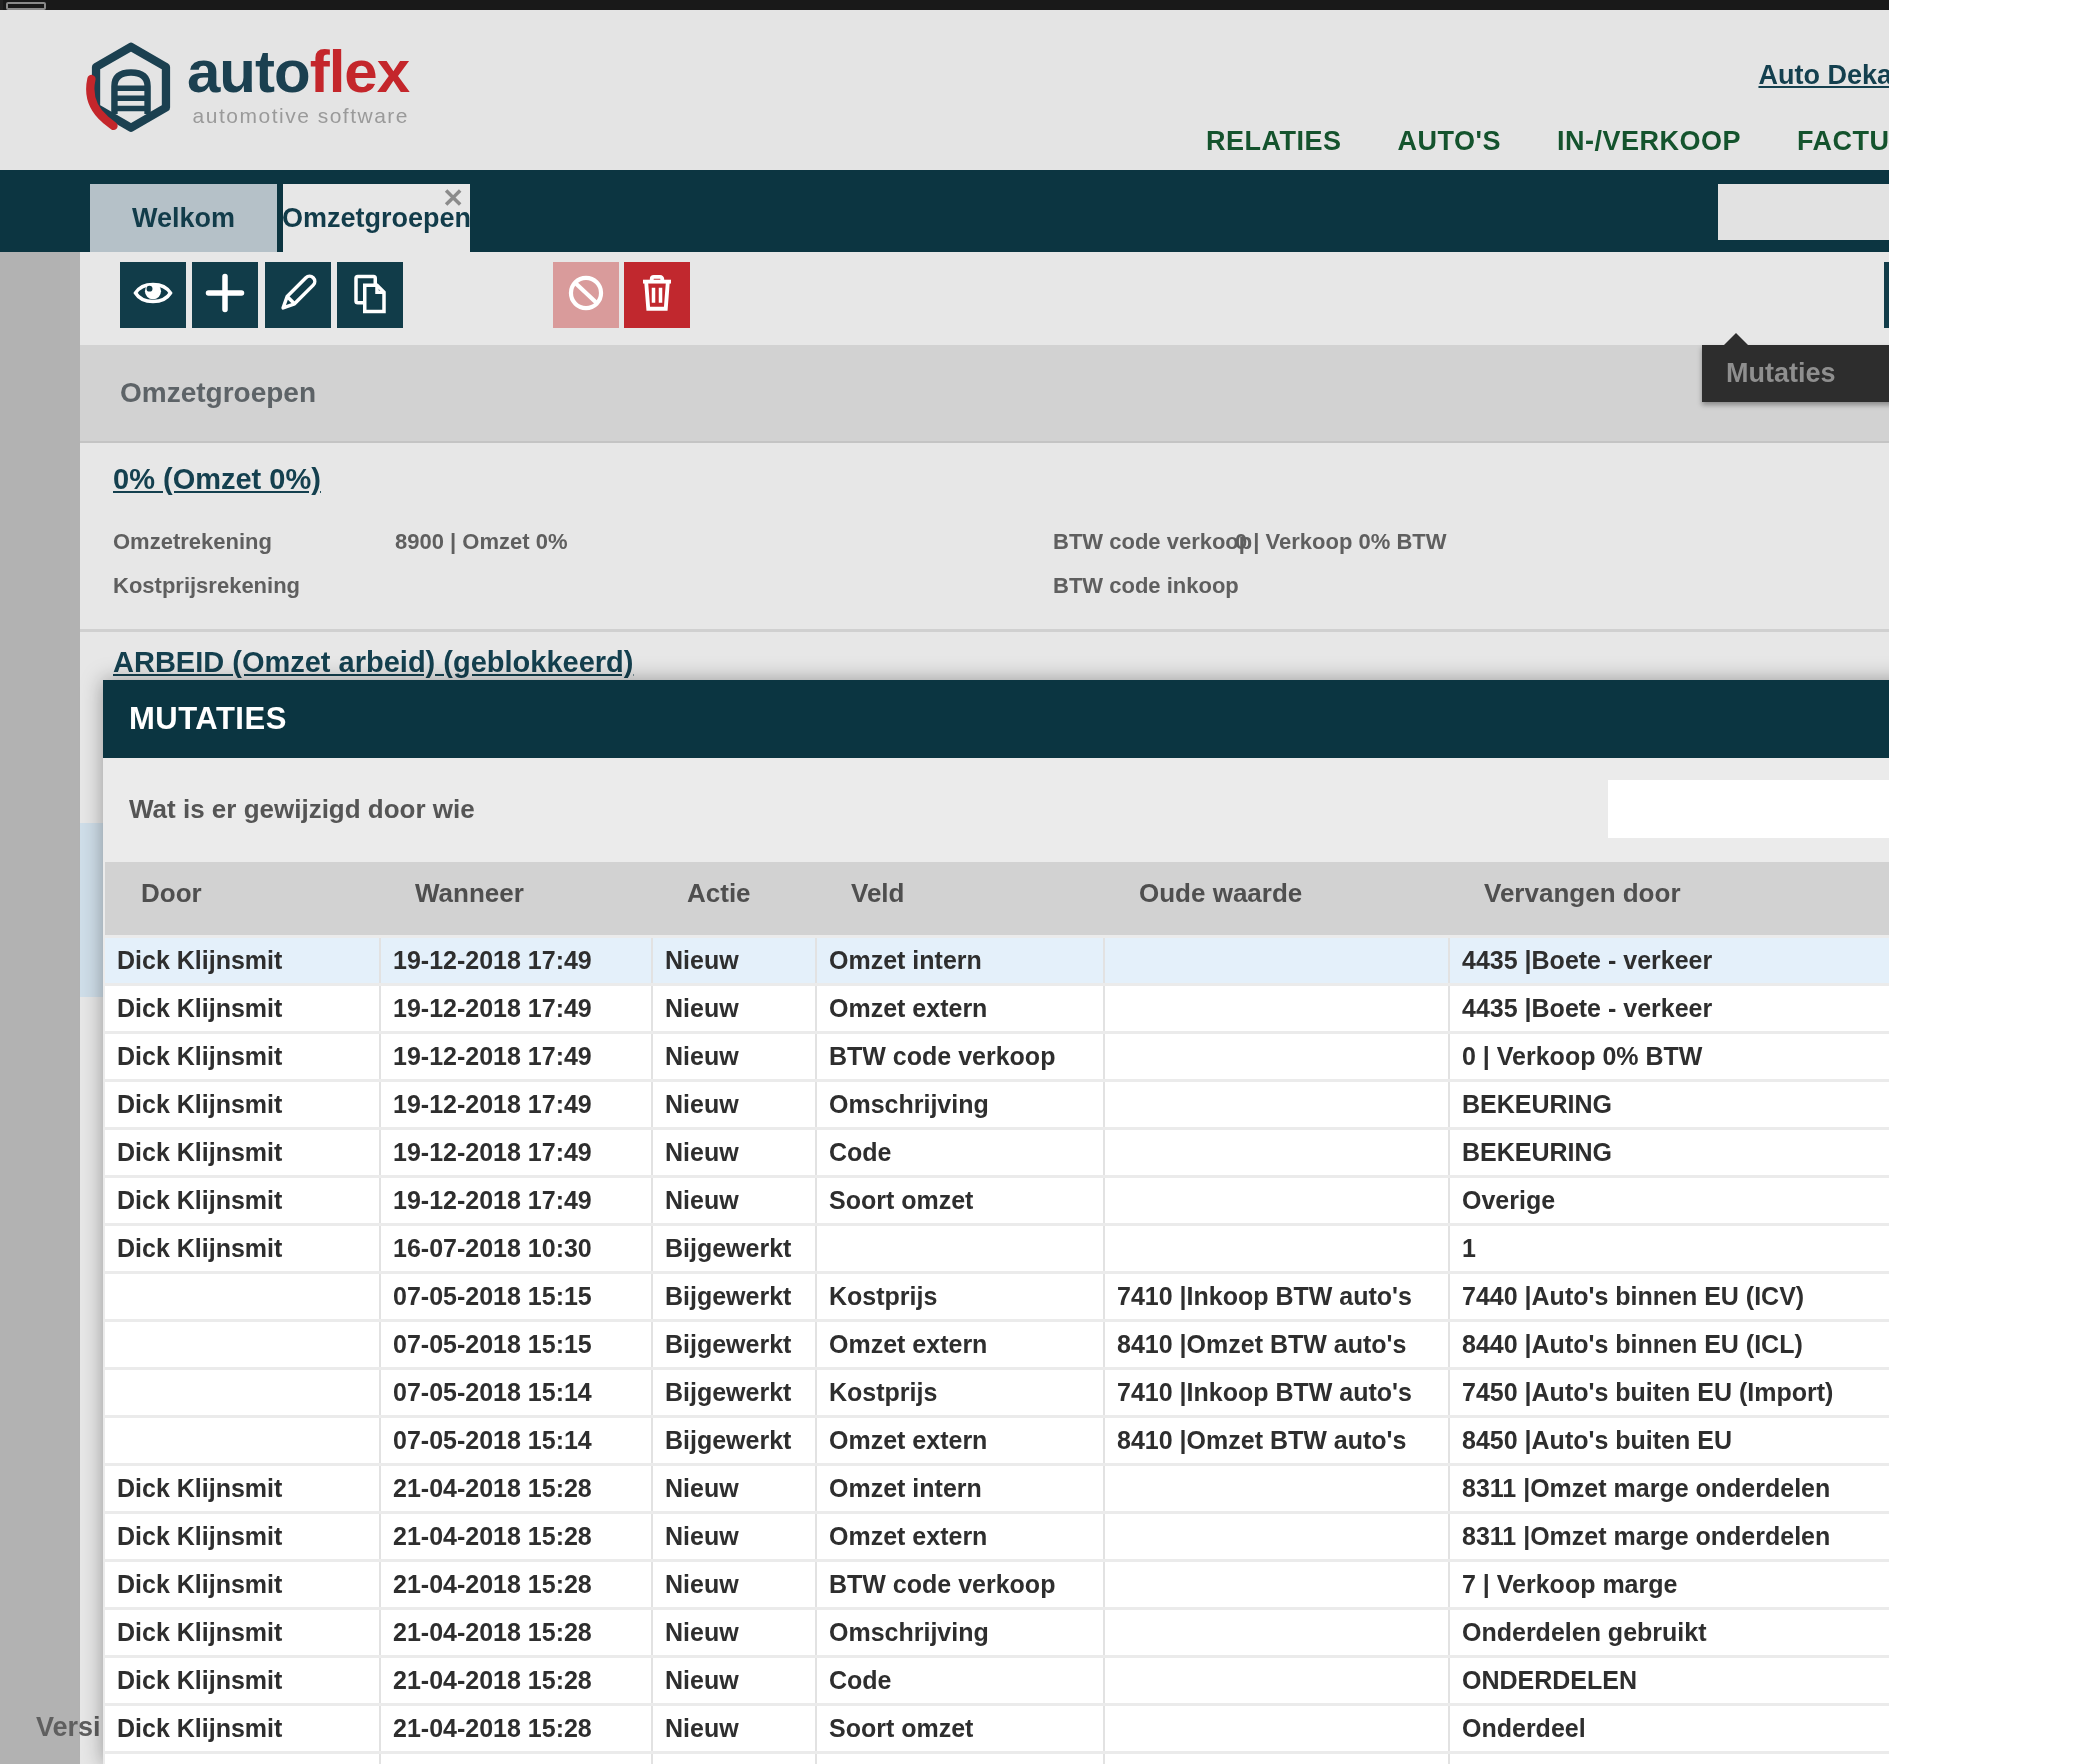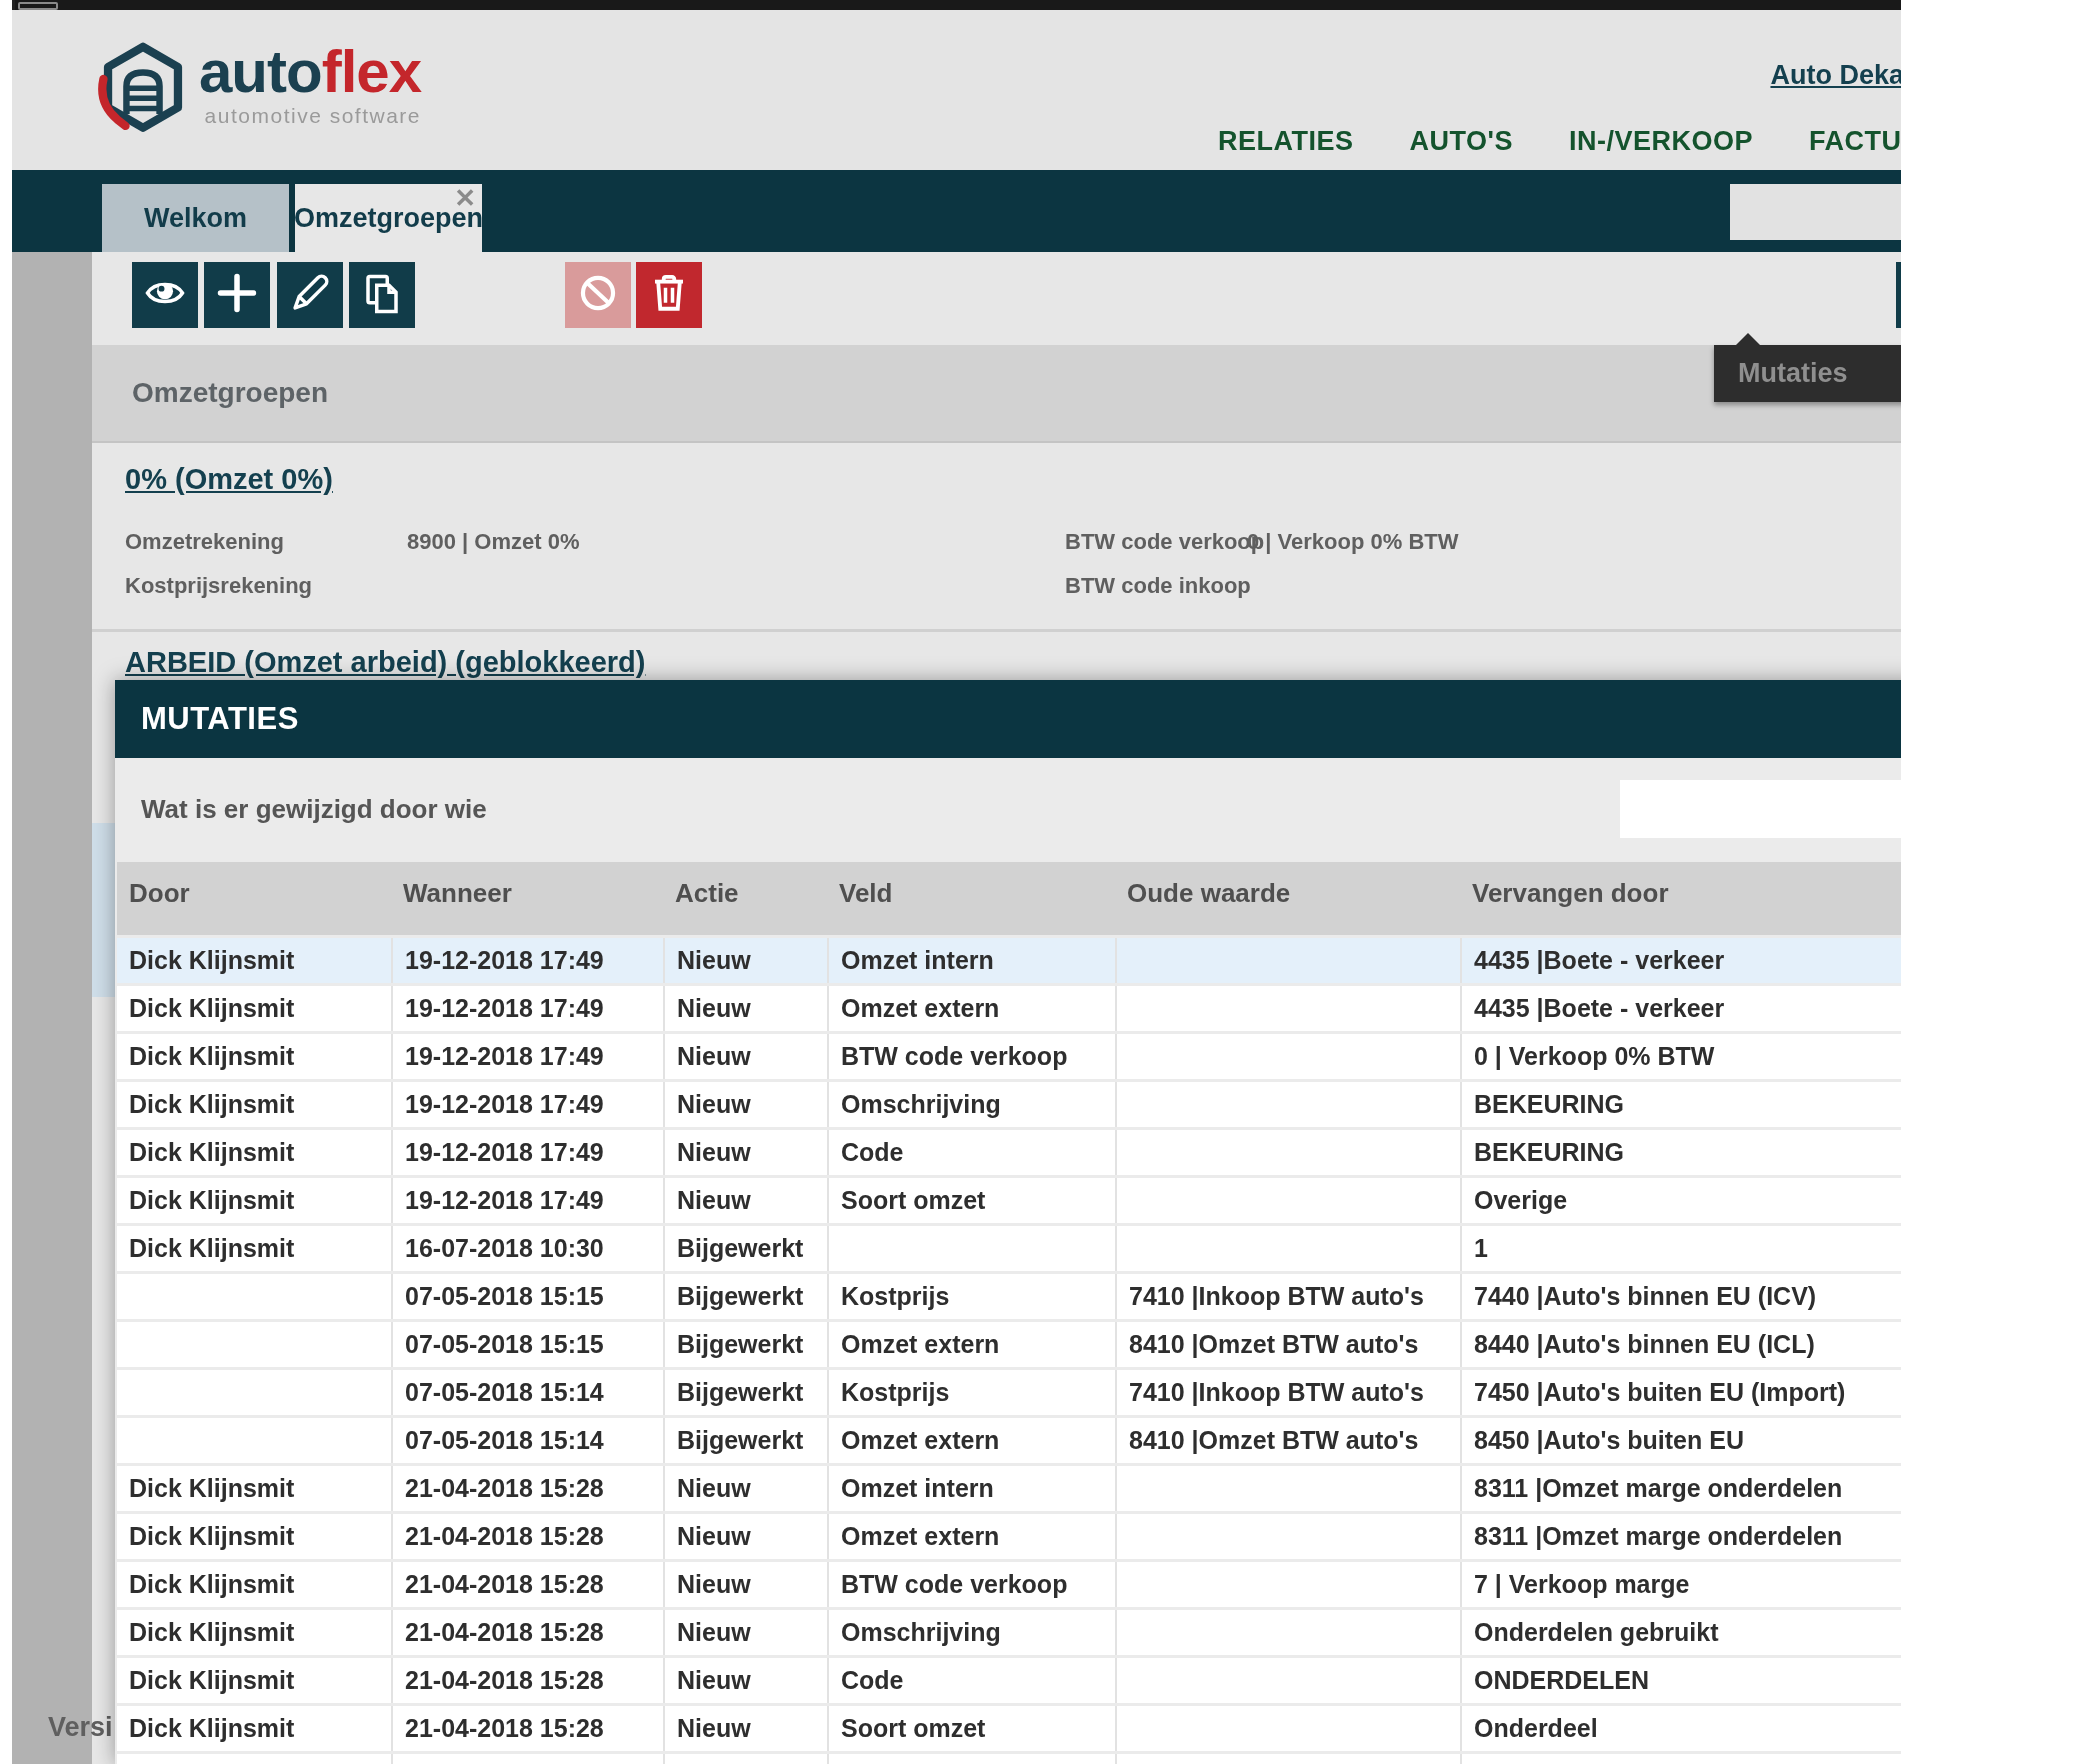--- a/index.html
+++ b/index.html
@@ -1,17 +1,17 @@
 <!DOCTYPE html>
 <html><head>
 <meta charset="utf-8">
 <style>
   html,body{margin:0;padding:0;}
   .stage{position:relative;width:1889px;height:1764px;overflow:hidden;
-         background:#b2b2b2;font-family:"Liberation Sans",sans-serif;margin-left:12px;}
+         background:#b2b2b2;font-family:"Liberation Sans",sans-serif;}
 
   
   .top-edge{position:absolute;left:0;top:0;width:2100px;height:10px;background:#191919;}
   .top-tab-stub{position:absolute;left:6px;top:2px;width:36px;height:4px;border:2px solid #8a8a8a;border-radius:2px;}
   .left-dark-edge{position:absolute;left:0;top:0;width:3px;height:252px;background:#222;}
   .win-right{position:absolute;left:2062px;top:170px;width:38px;height:1594px;background:#a9a9a9;}
   .win-left{position:absolute;left:0;top:252px;width:80px;height:1512px;background:#b2b2b2;}
 
   
   .app-header{position:absolute;left:0;top:10px;width:2100px;height:160px;background:#e4e4e4;}
@@ -86,21 +86,21 @@
   .modal-close{margin-left:auto;color:#6f93a8;font-size:38px;font-weight:700;line-height:1;cursor:pointer;}
   .modal-search-row{position:relative;height:104px;}
   .modal-search-label{position:absolute;left:26px;top:36px;font-size:26px;font-weight:700;color:#555;}
   .modal-search-box{position:absolute;right:28px;top:22px;width:332px;height:58px;background:#fff;
                     display:flex;align-items:center;padding:0 8px 0 12px;box-sizing:border-box;}
   .modal-search-box input{flex:1;border:none;outline:none;background:transparent;font-size:24px;
                     font-family:"Liberation Sans",sans-serif;color:#333;min-width:0;}
 
   .t-wrap{position:absolute;left:2px;top:182px;width:1861px;}
   .t-head,.t-row{display:grid;grid-template-columns:274px 272px 164px 288px 345px 1fr;}
-  .t-head{height:73px;background:#d2d2d2;}
+  .t-head{height:73px;background:#d2d2d2;padding-left:24px;}
   .t-hcell{padding:16px 0 0 12px;font-size:26px;font-weight:700;color:#4f4f4f;box-sizing:border-box;}
   .t-row{height:45px;margin-top:3px;background:#fff;cursor:pointer;}
   .t-row.sel{background:#e4f0fa;}
   .t-cell{display:flex;align-items:center;padding-left:12px;font-size:25px;font-weight:700;color:#2e2e2e;
           border-left:2px solid #e2e2e2;box-sizing:border-box;white-space:nowrap;overflow:hidden;}
   .t-cell:first-child{border-left:none;}
 </style>
 </head>
 <body>
 

